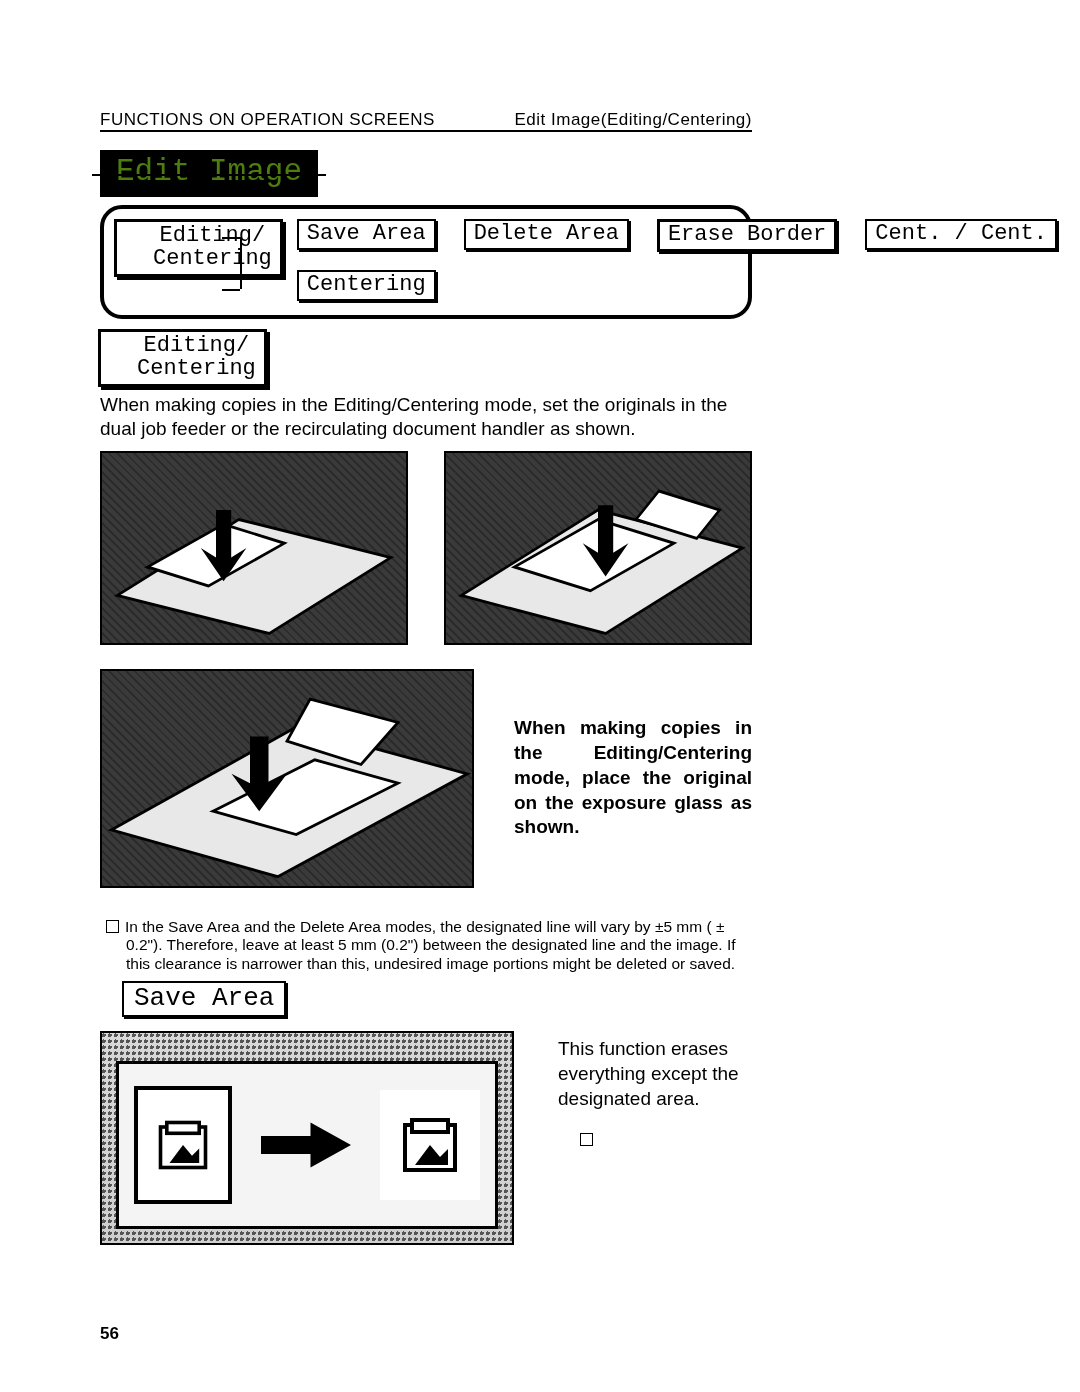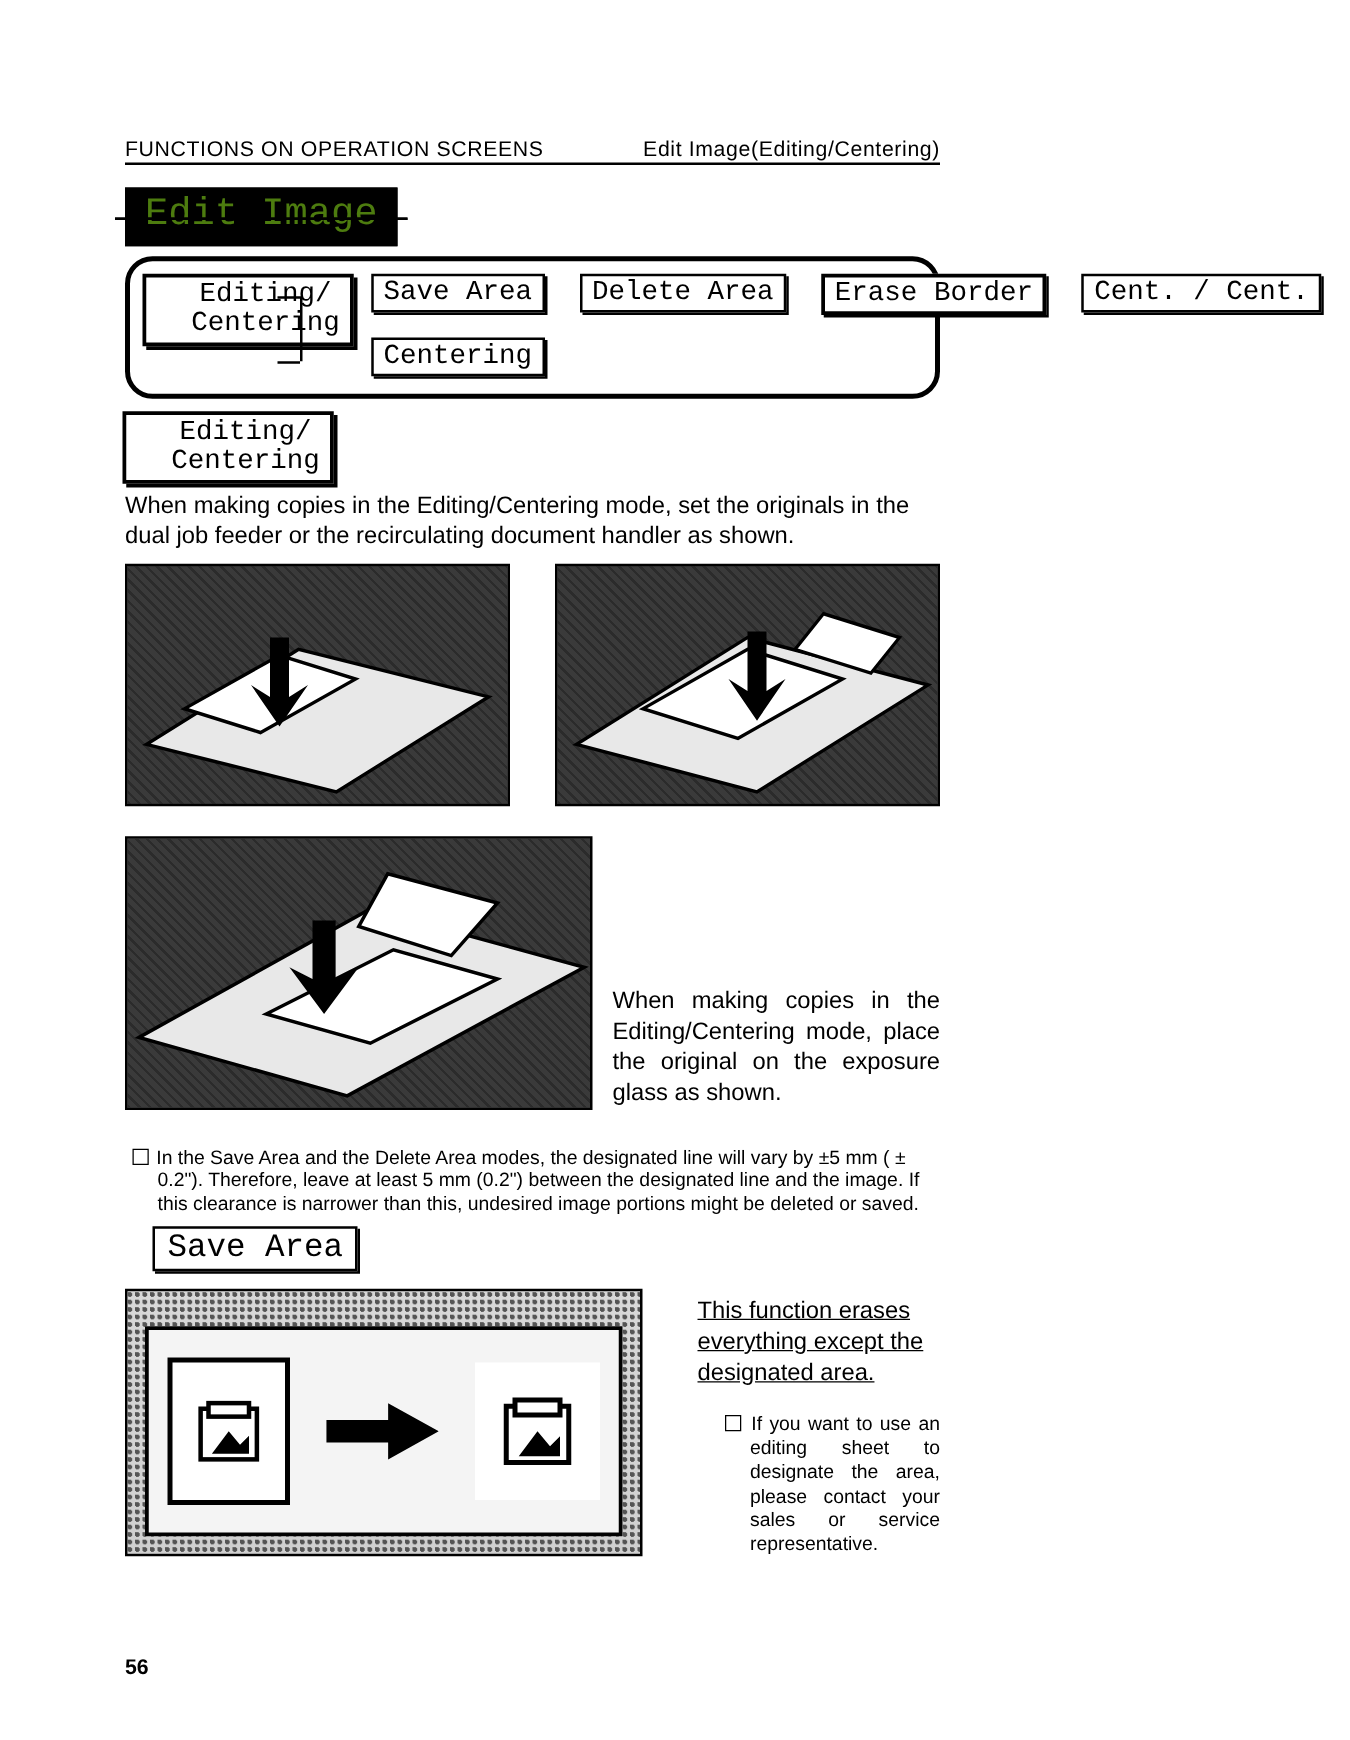--- a/index.html
+++ b/index.html
@@ -132,23 +132,24 @@
 
   .two-photos {
     display: flex;
     gap: 36px;
     margin-top: 10px;
   }
   .two-photos .photo { flex: 1; height: 190px; }
 
   .mid-row {
     display: flex;
-    gap: 16px;
+    gap: 40px;
     margin-top: 24px;
-    align-items: flex-end;
+    align-items: center;
+    font-weight: bold;
   }
   .mid-row .photo { width: 370px; height: 215px; }
   .mid-row .txt {
     flex: 1;
     font-family: Arial, Helvetica, sans-serif;
     font-size: 19px;
     line-height: 1.3;
     text-align: justify;
   }
 
@@ -220,21 +221,20 @@
   .arrow svg { width:100%; height:auto; display:block; }
 
   .save-right {
     flex: 1;
     font-family: Arial, Helvetica, sans-serif;
   }
   .save-right .p1 {
     font-size: 19px;
     line-height: 1.3;
     margin-top: 36px;
-    text-decoration: underline;
   }
   .save-right .p2 {
     font-size: 15.5px;
     line-height: 1.25;
     margin-top: 18px;
     padding-left: 42px;
     text-indent: -20px;
     text-align: justify;
   }
   .save-right .sq {
@@ -358,20 +358,20 @@
               <rect x="12" y="5" width="36" height="12" fill="#fff" stroke="#000" stroke-width="4"></rect>
               <polygon points="15,50 30,30 40,42 48,34 48,50" fill="#000"></polygon>
             </svg>
           </div>
         </div>
       </div>
     </div>
     <div class="save-right">
       <div class="p1">This function erases everything except the designated area.</div>
       <div class="p2">
-        <span class="sq"></span><span>If you want to use an editing sheet to designate the area, please contact your sales or service representative.</span>
+        <span class="sq"></span>
       </div>
     </div>
   </div>
 
   <div class="page-no">56</div>
 
 </div>
 
 </body></html>

